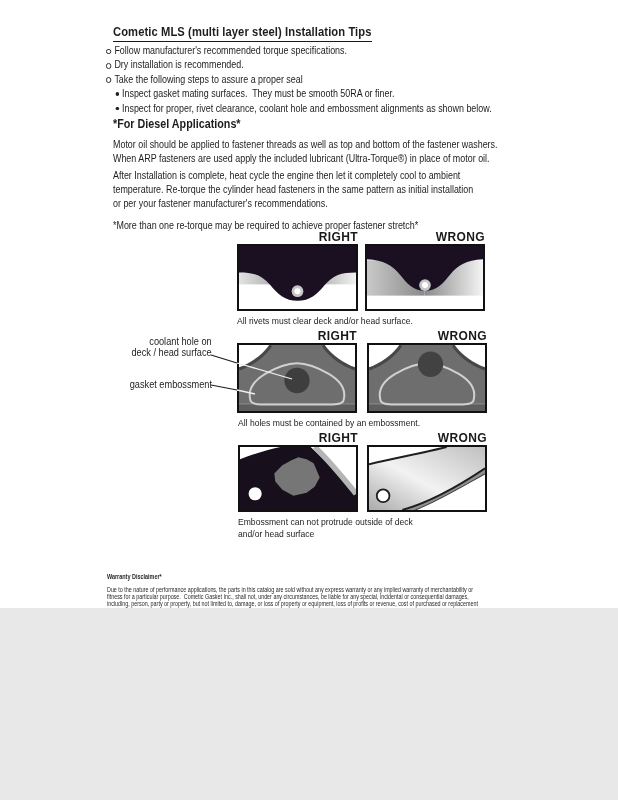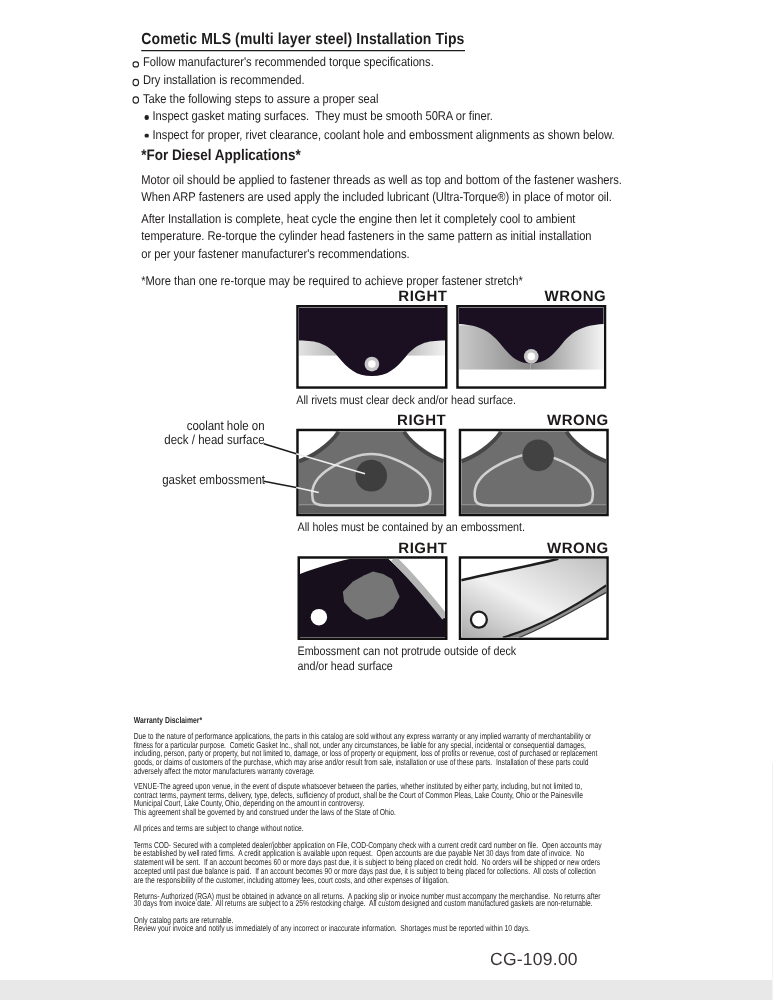--- a/index.html
+++ b/index.html
@@ -1,16 +1,16 @@
 <!DOCTYPE html>
 <html><head>
 <meta charset="utf-8">
 <style>
   html,body { margin:0; padding:0; background:#e8e8e8; }
-  .page { position:relative; width:618px; height:784px; background:#ffffff;
+  .page { position:relative; width:618px; height:608px; background:#ffffff;
           font-family:"Liberation Sans", sans-serif; color:#1f1c1c; overflow:hidden;
           margin:0 auto; }
   .abs { position:absolute; }
   .s875 { transform:scaleX(0.875); transform-origin:0 0; }
   .s78  { transform:scaleX(0.78);  transform-origin:0 0; }
   .pw { white-space:pre-wrap; }
 
   .title { font-size:12.8px; font-weight:700; margin:0; display:inline-block;
            border-bottom:1.8px solid #1d1a1a; padding-bottom:2px; letter-spacing:0.1px; }
 

